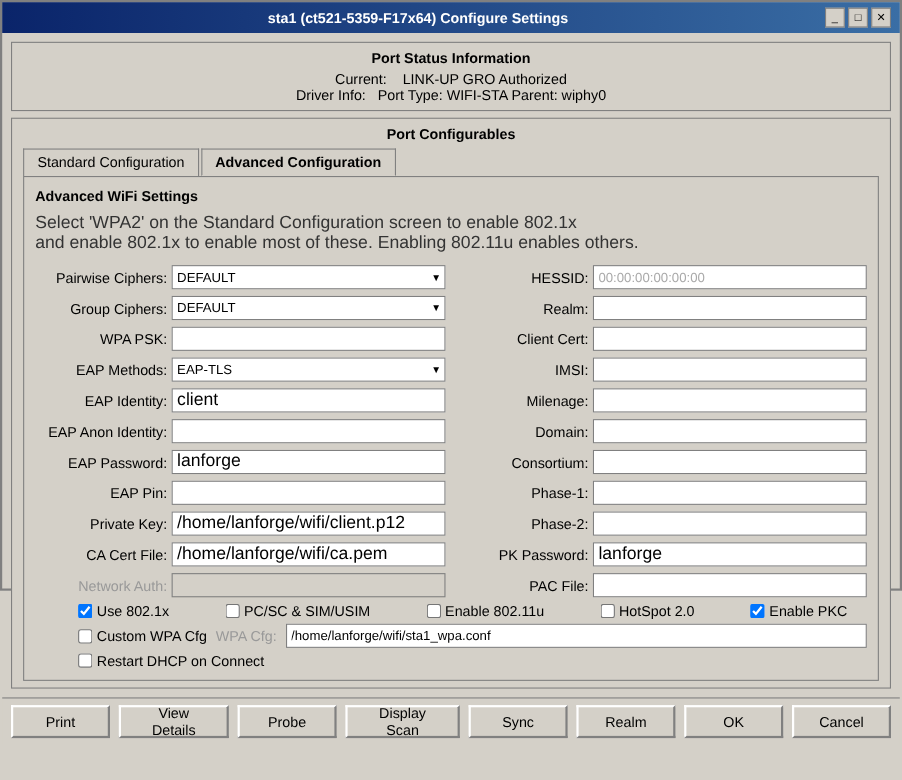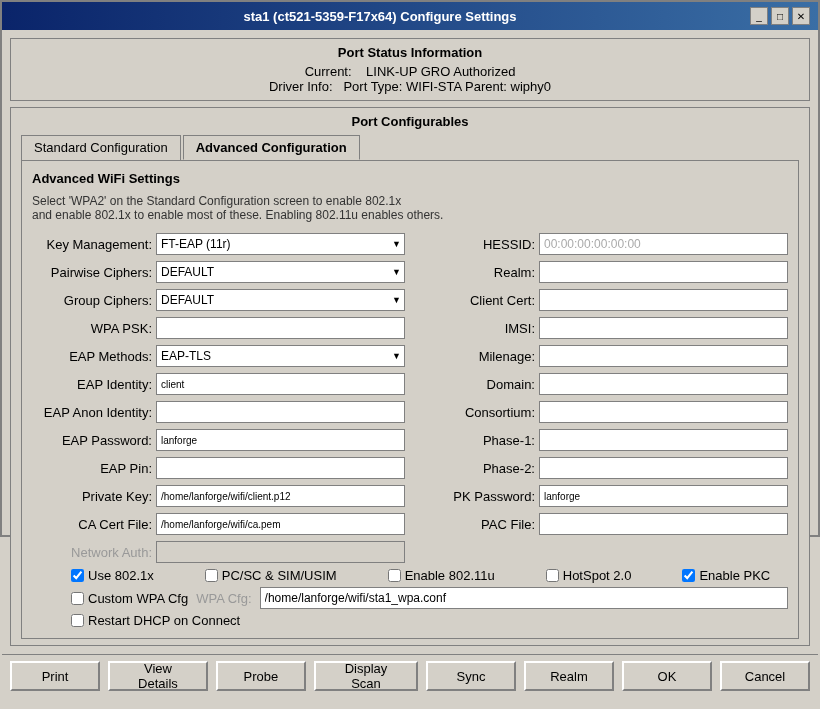--- a/index.html
+++ b/index.html
@@ -107,21 +107,21 @@
       flex: 1;
       display: flex;
       flex-direction: column;
     }
     .advanced-title {
       text-align: left;
       font-weight: bold;
       margin-bottom: 8px;
     }
     .help-text {
-      font-size: 12px;
+      font-size: 16px;
       margin-bottom: 10px;
       color: #333;
     }
     .form-grid {
       display: grid;
       grid-template-columns: 1fr 1fr;
       gap: 4px 10px;
       flex: 1;
     }
     .form-left, .form-right {
@@ -143,21 +143,21 @@
     }
     .form-label.disabled {
       color: #999;
     }
     .form-input {
       flex: 1;
       height: 22px;
       border: 1px solid #808080;
       background: white;
       padding: 0 4px;
-      font-size: 10px;
+      font-size: 16px;
     }
     .form-input.disabled {
       background: #d4d0c8;
       color: #888;
     }
     .form-select-wrapper {
       flex: 1;
       position: relative;
       display: flex;
       align-items: center;
@@ -295,30 +295,20 @@
         <div class="advanced-title">Advanced WiFi Settings</div>
         <div class="help-text">
           Select 'WPA2' on the Standard Configuration screen to enable 802.1x<br>
           and enable 802.1x to enable most of these. Enabling 802.11u enables others.
         </div>
 
         <div class="form-grid">
 
           <div class="form-left">
 
-            <div class="form-row">
-              <span class="form-label">Key Management:</span>
-              <div class="form-select-wrapper">
-                <select>
-                  <option>FT-EAP (11r)</option>
-                  <option>WPA-EAP</option>
-                  <option>WPA-PSK</option>
-                </select>
-              </div>
-            </div>
 
             <div class="form-row">
               <span class="form-label">Pairwise Ciphers:</span>
               <div class="form-select-wrapper">
                 <select>
                   <option>DEFAULT</option>
                   <option>CCMP</option>
                   <option>TKIP</option>
                 </select>
               </div>

